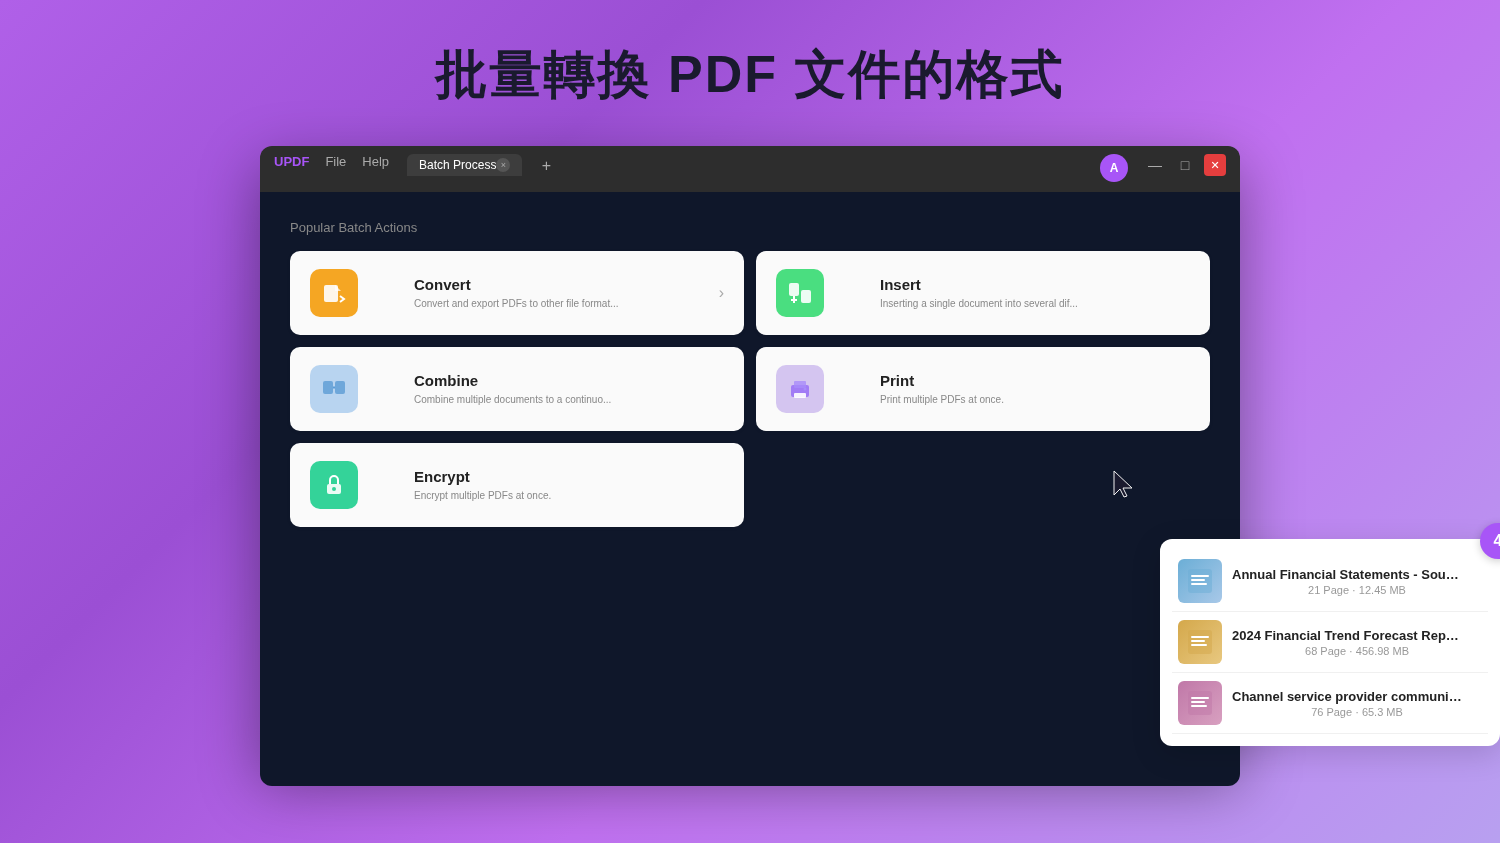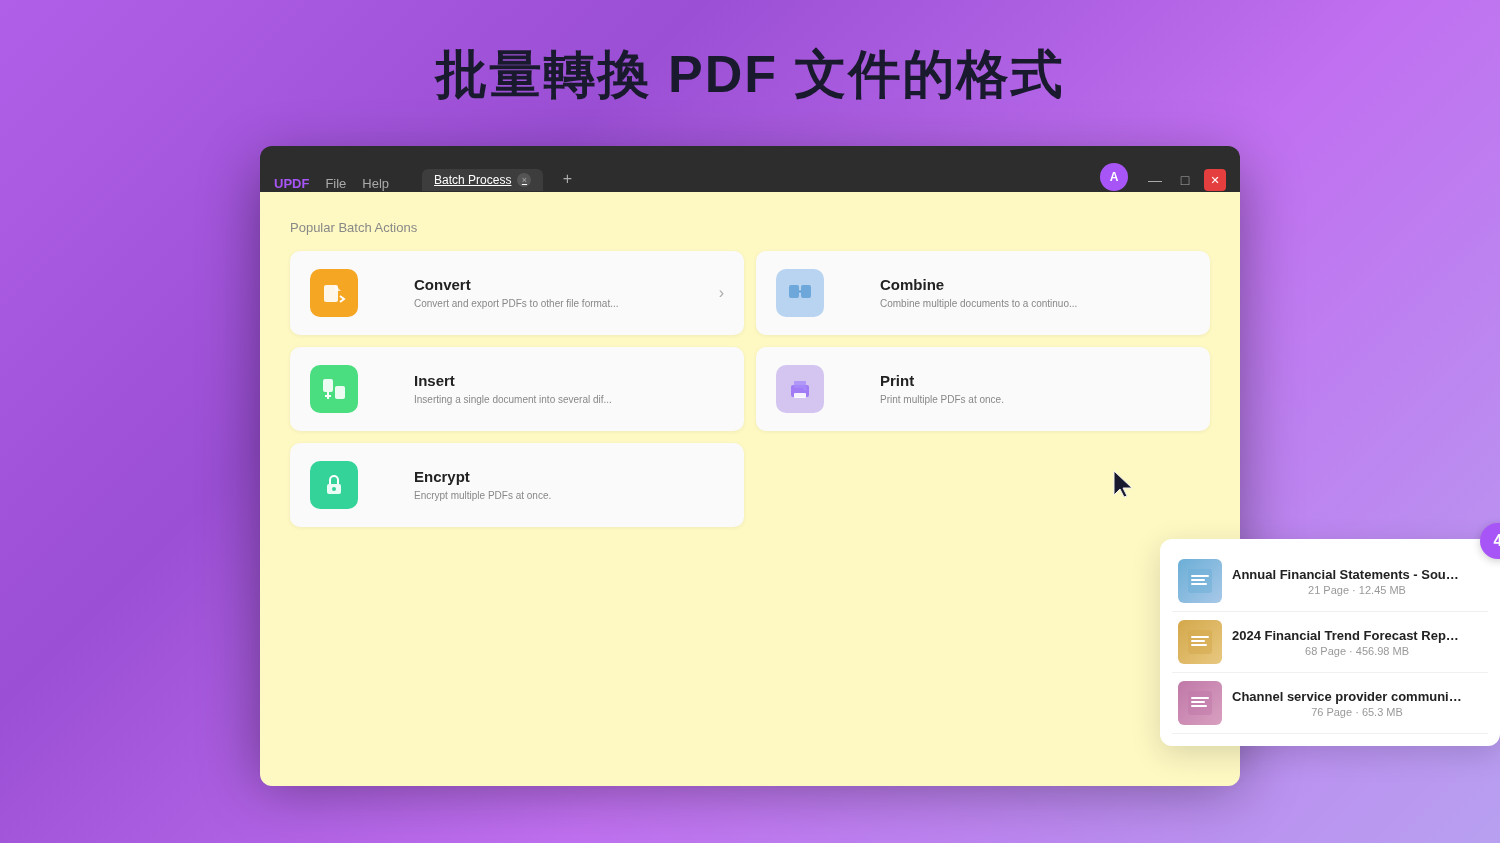--- a/index.html
+++ b/index.html
@@ -35,22 +35,22 @@
       box-shadow: 0 20px 60px rgba(0,0,0,0.4);
       position: relative;
     }
 
     
     .title-bar {
       background: #2d2d2d;
       height: 46px;
       border-radius: 12px 12px 0 0;
       display: flex;
-      align-items: flex-end;
-      padding: 1px 14px;
+      align-items: flex-start;
+      padding: 8px 14px;
       gap: 8px;
     }
 
     .updf-logo {
       color: #a855f7;
       font-weight: 800;
       font-size: 13px;
       margin-right: 8px;
     }
 
@@ -66,23 +66,21 @@
     }
 
     .title-bar-tab {
       display: flex;
       align-items: center;
       background: #3d3d3d;
       border-radius: 6px 6px 0 0;
       padding: 4px 12px;
       color: #fff;
       font-size: 12px;
-      gap: 6px;
-      margin-left: 25px;
-      text-decoration: underline;
+      margin-left: 10px;
     }
 
     .tab-close {
       width: 14px;
       height: 14px;
       border-radius: 50%;
       background: #555;
       display: flex;
       align-items: center;
       justify-content: center;
@@ -146,21 +144,21 @@
       display: flex;
       align-items: center;
       justify-content: center;
       color: white;
       font-size: 11px;
       cursor: pointer;
     }
 
     
     .app-content {
-      background: #fef9c3;
+      background: #0f172a;
       padding: 28px 30px;
       height: 594px;
       border-radius: 0 0 12px 12px;
     }
 
     .section-label {
       font-size: 13px;
       color: #888;
       margin-bottom: 16px;
       font-weight: 500;
@@ -352,44 +350,44 @@
           </svg>
         </div>
         <div class="card-text">
           <div class="card-title">Convert</div>
           <div class="card-desc">Convert and export PDFs to other file format...</div>
         </div>
         <div class="card-arrow">›</div>
       </div>
 
       <div class="action-card">
+        <div class="card-icon icon-green">
+          <svg width="26" height="26" viewBox="0 0 26 26" fill="none">
+            <rect x="2" y="3" width="10" height="13" rx="2" fill="white" opacity="0.9"></rect>
+            <rect x="14" y="10" width="10" height="13" rx="2" fill="white" opacity="0.9"></rect>
+            <path d="M7 16 L7 23 M4 20 L10 20" stroke="white" stroke-width="2"></path>
+          </svg>
+        </div>
+        <div class="card-text">
+          <div class="card-title">Insert</div>
+          <div class="card-desc">Inserting a single document into several dif...</div>
+        </div>
+      </div>
+
+      <div class="action-card">
         <div class="card-icon icon-blue">
           <svg width="26" height="26" viewBox="0 0 26 26" fill="none">
             <rect x="2" y="5" width="10" height="13" rx="2" fill="#5b9bd5" opacity="0.8"></rect>
             <rect x="14" y="5" width="10" height="13" rx="2" fill="#5b9bd5" opacity="0.8"></rect>
             <path d="M12 11.5 L14 11.5" stroke="#5b9bd5" stroke-width="2"></path>
           </svg>
         </div>
         <div class="card-text">
           <div class="card-title">Combine</div>
           <div class="card-desc">Combine multiple documents to a continuo...</div>
-        </div>
-      </div>
-
-      <div class="action-card">
-        <div class="card-icon icon-green">
-          <svg width="26" height="26" viewBox="0 0 26 26" fill="none">
-            <rect x="2" y="3" width="10" height="13" rx="2" fill="white" opacity="0.9"></rect>
-            <rect x="14" y="10" width="10" height="13" rx="2" fill="white" opacity="0.9"></rect>
-            <path d="M7 16 L7 23 M4 20 L10 20" stroke="white" stroke-width="2"></path>
-          </svg>
-        </div>
-        <div class="card-text">
-          <div class="card-title">Insert</div>
-          <div class="card-desc">Inserting a single document into several dif...</div>
         </div>
       </div>
 
       <div class="action-card">
         <div class="card-icon icon-purple-light">
           <svg width="26" height="26" viewBox="0 0 26 26" fill="none">
             <rect x="4" y="9" width="18" height="12" rx="2" fill="#8b5cf6" opacity="0.7"></rect>
             <rect x="7" y="5" width="12" height="7" rx="1" fill="#a78bfa" opacity="0.8"></rect>
             <rect x="7" y="17" width="12" height="5" rx="1" fill="white" opacity="0.9"></rect>
             <circle cx="18" cy="13" r="1.5" fill="#a78bfa"></circle>

